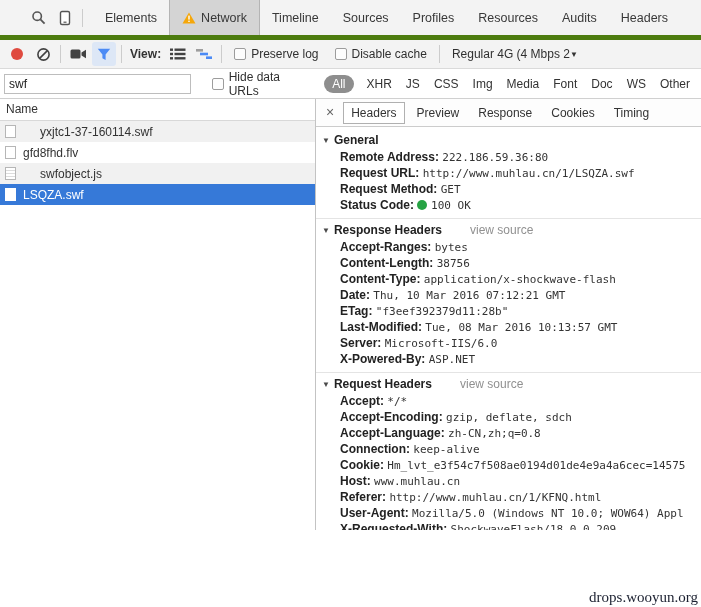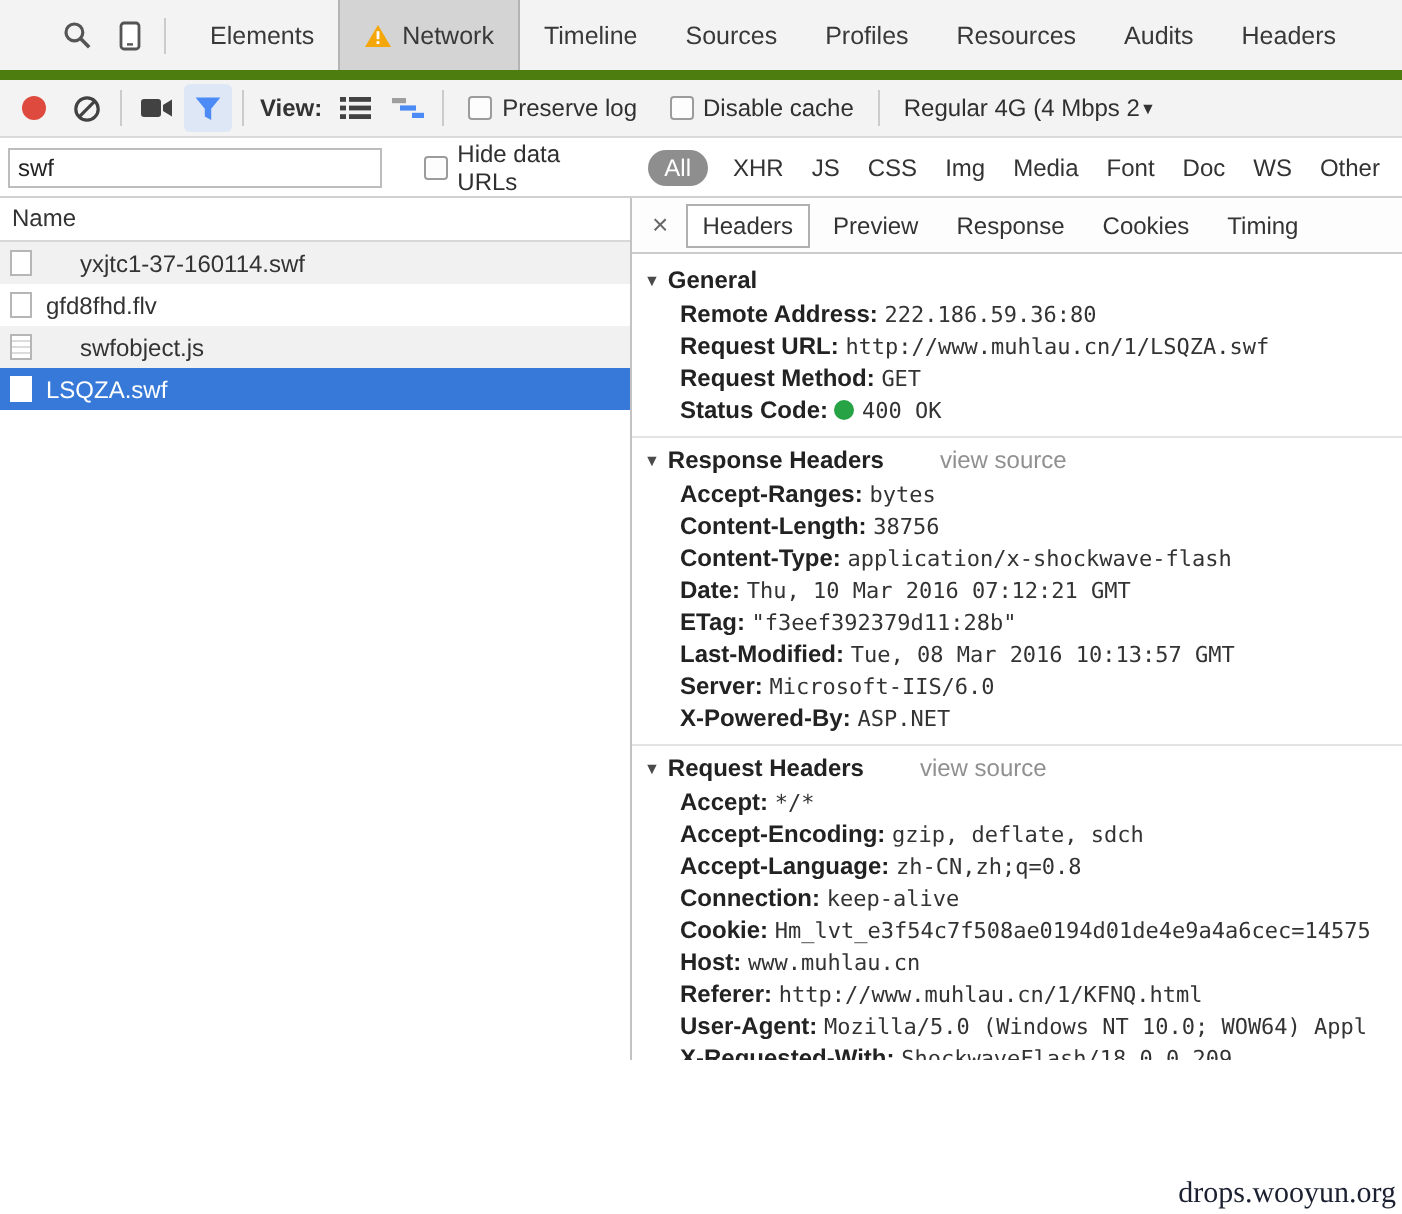--- a/index.html
+++ b/index.html
@@ -245,21 +245,21 @@
         <span class="subtab">Timing</span>
       </div>
 
       <div class="content">
 
         <div class="section">
           <div class="htitle"><span class="tri">▼</span><b>General</b></div>
           <div class="hline"><span class="hname">Remote Address:</span> <span class="hval">222.186.59.36:80</span></div>
           <div class="hline"><span class="hname">Request URL:</span> <span class="hval">http://www.muhlau.cn/1/LSQZA.swf</span></div>
           <div class="hline"><span class="hname">Request Method:</span> <span class="hval">GET</span></div>
-          <div class="hline"><span class="hname">Status Code:</span><span class="status-dot"></span><span class="hval">400 OK</span></div>
+          <div class="hline"><span class="hname">Status Code:</span><span class="status-dot"></span><span class="hval">100 OK</span></div>
         </div>
 
         <div class="section bordered">
           <div class="htitle"><span class="tri">▼</span><b>Response Headers</b><span class="viewsrc">view source</span></div>
           <div class="hline"><span class="hname">Accept-Ranges:</span> <span class="hval">bytes</span></div>
           <div class="hline"><span class="hname">Content-Length:</span> <span class="hval">38756</span></div>
           <div class="hline"><span class="hname">Content-Type:</span> <span class="hval">application/x-shockwave-flash</span></div>
           <div class="hline"><span class="hname">Date:</span> <span class="hval">Thu, 10 Mar 2016 07:12:21 GMT</span></div>
           <div class="hline"><span class="hname">ETag:</span> <span class="hval">"f3eef392379d11:28b"</span></div>
           <div class="hline"><span class="hname">Last-Modified:</span> <span class="hval">Tue, 08 Mar 2016 10:13:57 GMT</span></div>

